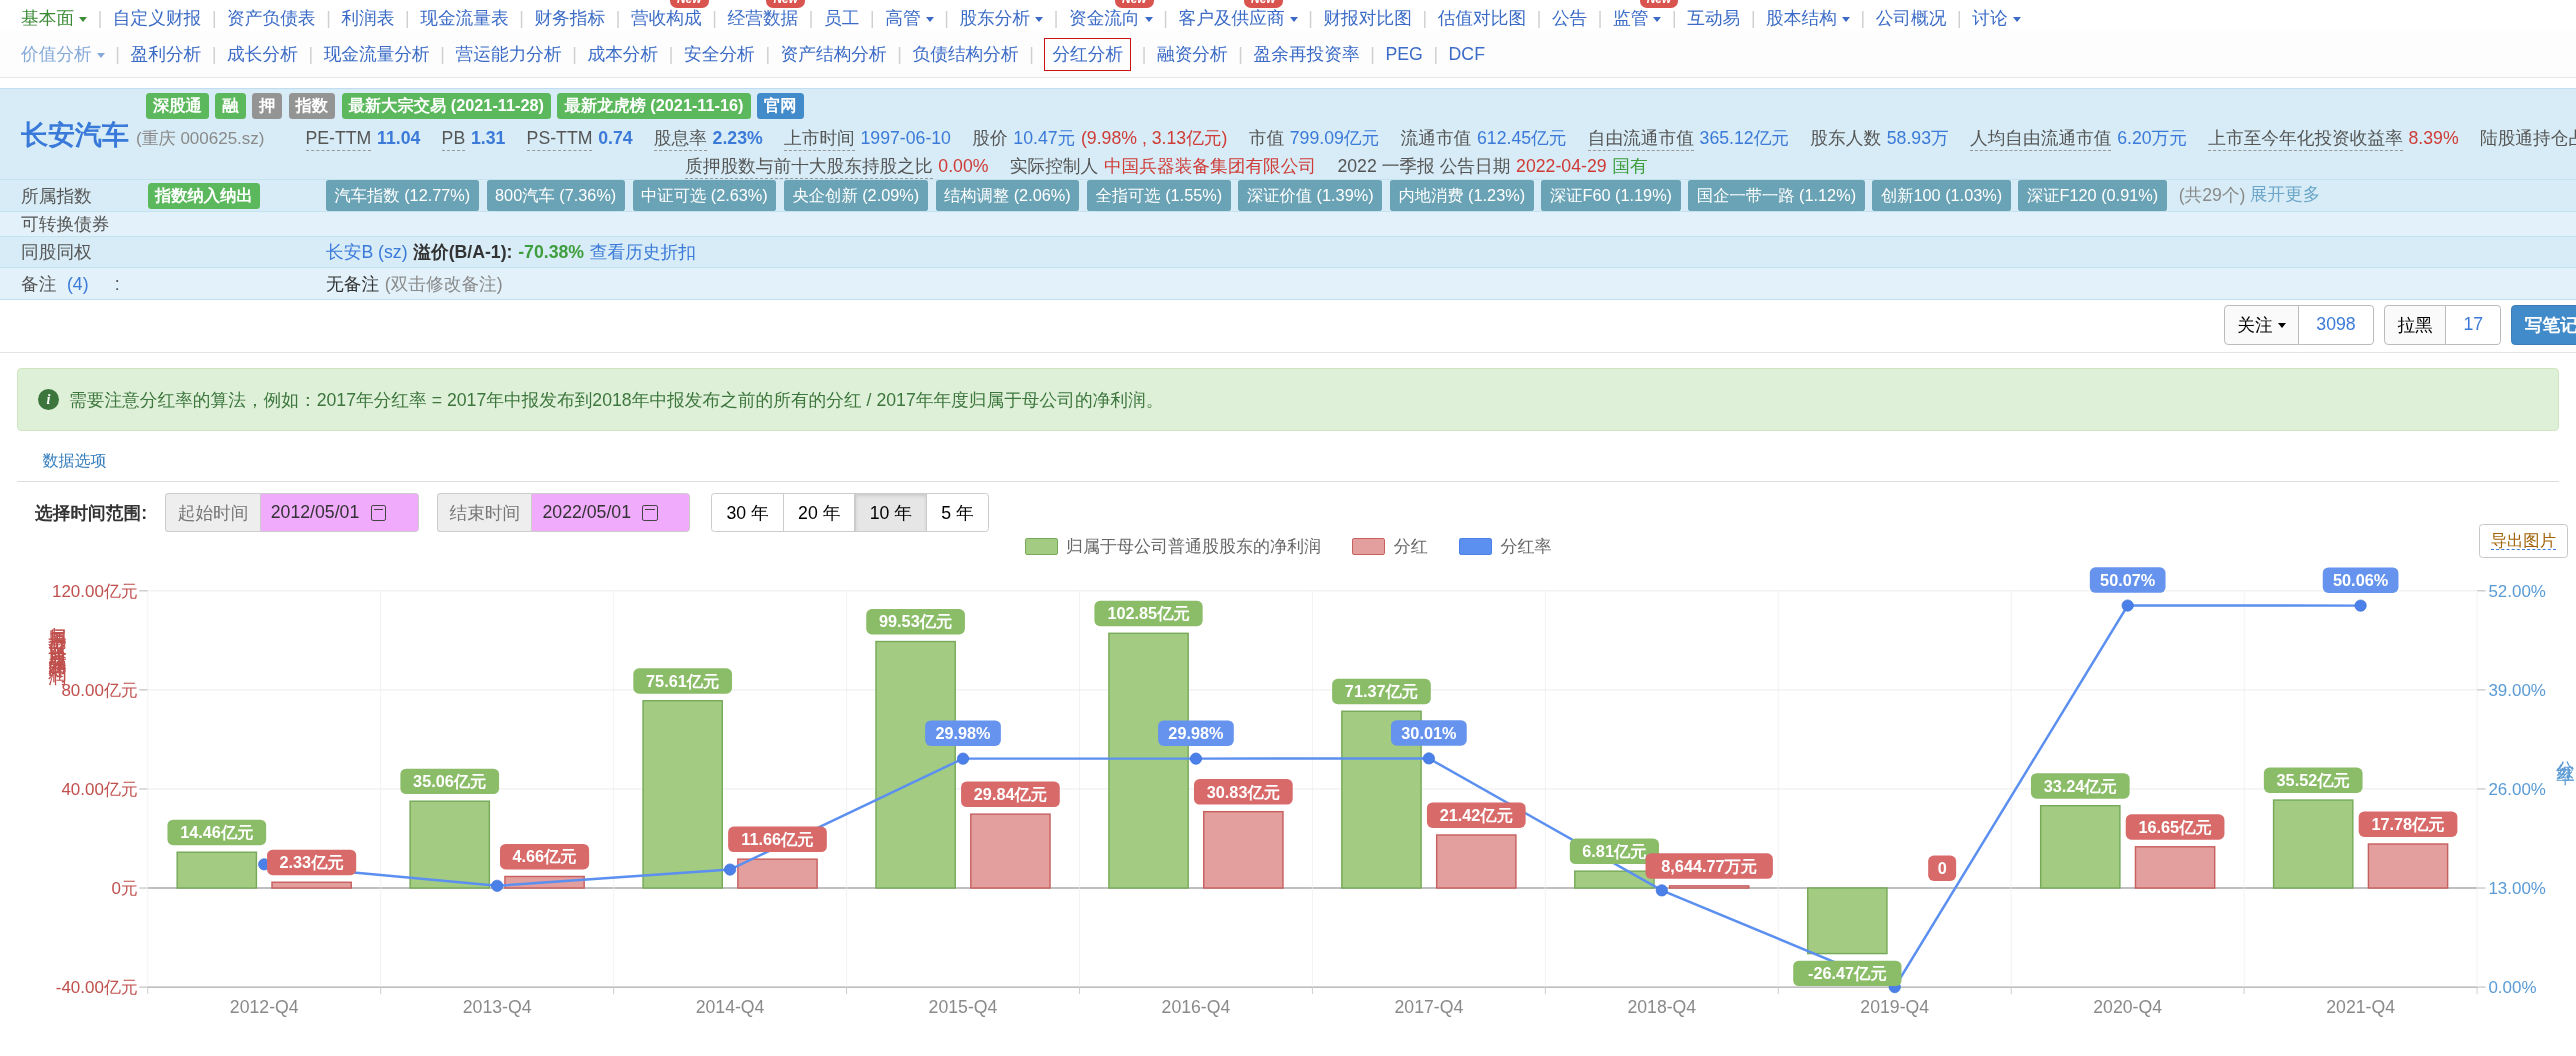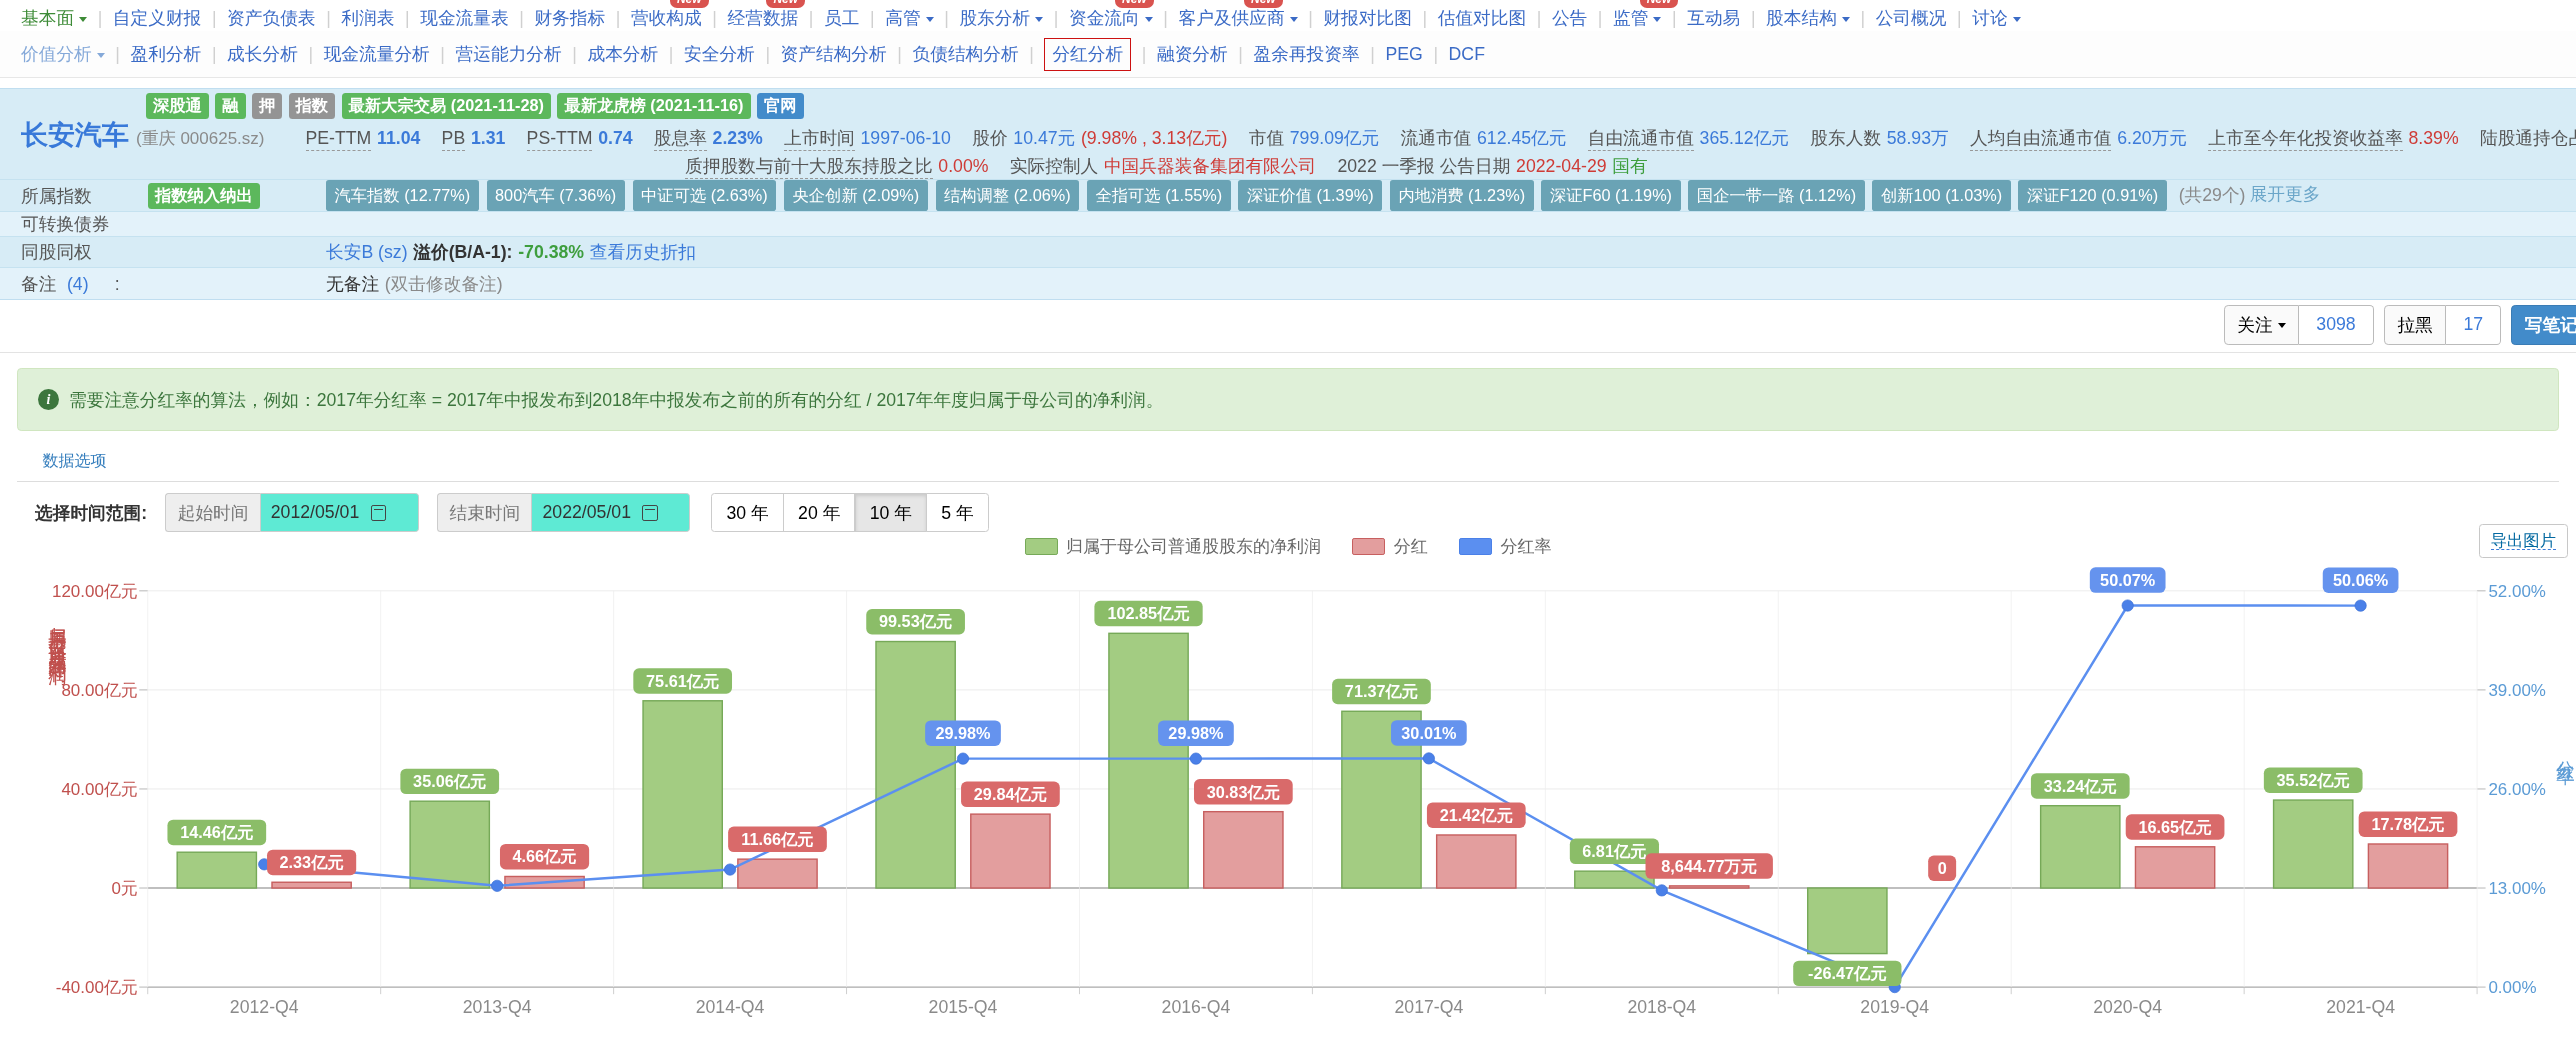--- a/index.html
+++ b/index.html
@@ -80,40 +80,40 @@
          margin-right:10px;flex:none;}
 
   
   .heading{margin:20px 17px 0;border-bottom:0.7px solid #ddd;color:#357ebd;font-size:16px;
            padding:0 0 9.2px 25.5px;}
   .controls{margin:11.3px 17px 0 35px;display:flex;align-items:center;white-space:nowrap;}
   .ctl-label{font-weight:bold;color:#333;}
   .ig{display:inline-flex;margin-left:18.4px;}
   .ig-addon{background:#eee;border:0.7px solid #ccc;border-right:none;color:#777;
             padding:6.4px 11.3px;border-radius:3.5px 0 0 3.5px;}
-  .ig-input{background:#5eead4;border:0.7px solid #ccc;padding:6.4px 10px;border-radius:0 3.5px 3.5px 0;
+  .ig-input{background:#f0abfc;border:0.7px solid #ccc;padding:6.4px 10px;border-radius:0 3.5px 3.5px 0;
             color:#333;display:inline-flex;align-items:center;min-width:159px;cursor:text;}
   .cal{display:inline-block;width:15.6px;height:15.6px;border:1.4px solid #444;border-radius:2.1px;
        position:relative;margin-left:11.3px;}
   .cal:before{content:"";position:absolute;left:2.1px;right:2.1px;top:2.8px;border-top:1.4px solid #444;}
   .yeargrp{display:inline-flex;margin-left:21px;}
   .ybtn{border:0.7px solid #ccc;background:#fff;padding:6.4px 14px;font-size:17.7px;margin-left:-0.7px;cursor:pointer;}
   .ybtn:first-child{border-radius:3.5px 0 0 3.5px;margin-left:0;}
   .ybtn:last-child{border-radius:0 3.5px 3.5px 0;}
   .ybtn.active{background:#e6e6e6;box-shadow:inset 0 2.1px 3.5px rgba(0,0,0,.12);}
 
   
   .chartwrap{position:relative;margin-top:1.4px;}
   .legendrow{height:25.5px;display:flex;justify-content:center;align-items:center;}
   .legenditem{display:inline-flex;align-items:center;margin:0 15.6px;cursor:pointer;}
   .lgbox{width:33px;height:17px;border-radius:2.1px;margin-right:8.5px;border:1.4px solid;}
   .lgtext{color:#666;font-size:17px;}
   .exportbtn{position:absolute;right:8.5px;top:-10px;background:#fff;border:0.7px solid #c8c8c8;
              border-radius:3.5px;padding:5px 10.6px;cursor:pointer;}
-  .exportbtn span{color:#0369a1;border-bottom:0.7px dashed #3b7ad9;font-size:16.3px;}
+  .exportbtn span{color:#a16207;border-bottom:0.7px dashed #3b7ad9;font-size:16.3px;}
   .vtitle{position:absolute;writing-mode:vertical-rl;letter-spacing:2.8px;font-size:18.4px;}
   .vtitle.left{left:45px;top:78px;color:#c0504d;}
   .vtitle.right{left:2553px;top:212px;color:#5b9bd5;}
   svg{display:block;overflow:visible;}
 </style>
 </head>
 <body>
 
 <nav class="nav1" id="nav1"><span class="nitem green"><span class="nlabel">基本面</span><span class="caret"></span></span><span class="nsep">|</span><span class="nitem"><span class="nlabel">自定义财报</span></span><span class="nsep">|</span><span class="nitem"><span class="nlabel">资产负债表</span></span><span class="nsep">|</span><span class="nitem"><span class="nlabel">利润表</span></span><span class="nsep">|</span><span class="nitem"><span class="nlabel">现金流量表</span></span><span class="nsep">|</span><span class="nitem"><span class="nlabel">财务指标</span></span><span class="nsep">|</span><span class="nitem"><span class="nlabel">营收构成</span><span class="newbadge">New</span></span><span class="nsep">|</span><span class="nitem"><span class="nlabel">经营数据</span><span class="newbadge">New</span></span><span class="nsep">|</span><span class="nitem"><span class="nlabel">员工</span></span><span class="nsep">|</span><span class="nitem"><span class="nlabel">高管</span><span class="caret"></span></span><span class="nsep">|</span><span class="nitem"><span class="nlabel">股东分析</span><span class="caret"></span></span><span class="nsep">|</span><span class="nitem"><span class="nlabel">资金流向</span><span class="caret"></span><span class="newbadge">New</span></span><span class="nsep">|</span><span class="nitem"><span class="nlabel">客户及供应商</span><span class="caret"></span><span class="newbadge">New</span></span><span class="nsep">|</span><span class="nitem"><span class="nlabel">财报对比图</span></span><span class="nsep">|</span><span class="nitem"><span class="nlabel">估值对比图</span></span><span class="nsep">|</span><span class="nitem"><span class="nlabel">公告</span></span><span class="nsep">|</span><span class="nitem"><span class="nlabel">监管</span><span class="caret"></span><span class="newbadge">New</span></span><span class="nsep">|</span><span class="nitem"><span class="nlabel">互动易</span></span><span class="nsep">|</span><span class="nitem"><span class="nlabel">股本结构</span><span class="caret"></span></span><span class="nsep">|</span><span class="nitem"><span class="nlabel">公司概况</span></span><span class="nsep">|</span><span class="nitem"><span class="nlabel">讨论</span><span class="caret"></span></span></nav>
 <nav class="nav2" id="nav2">

